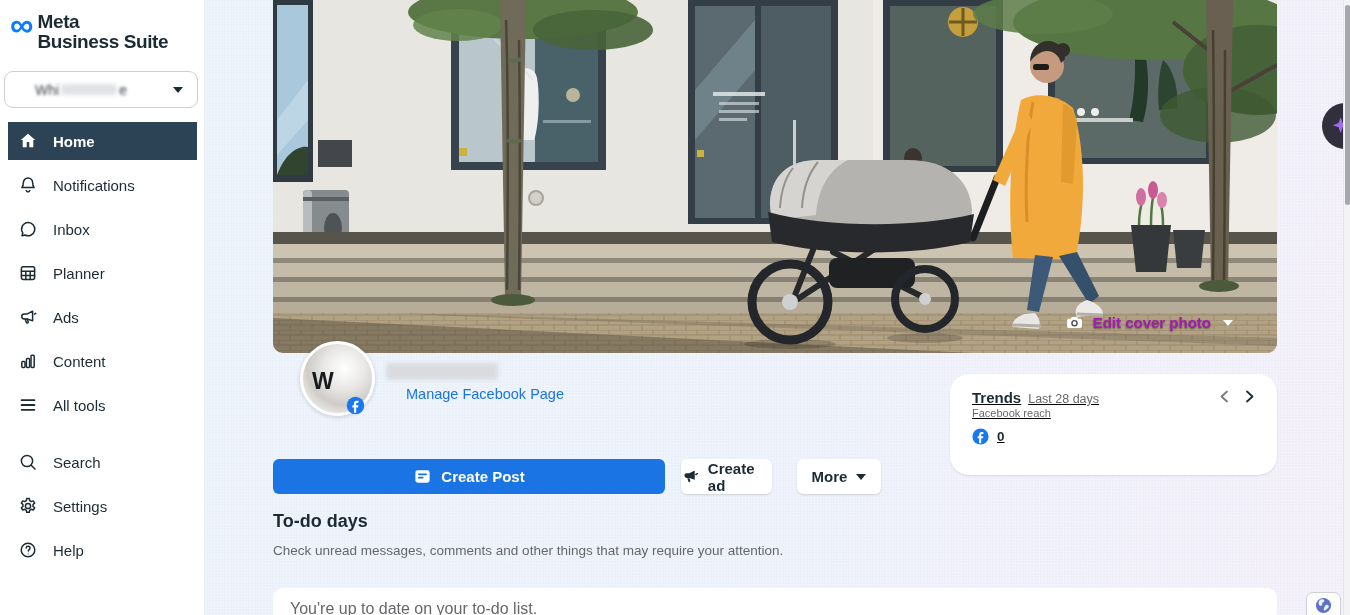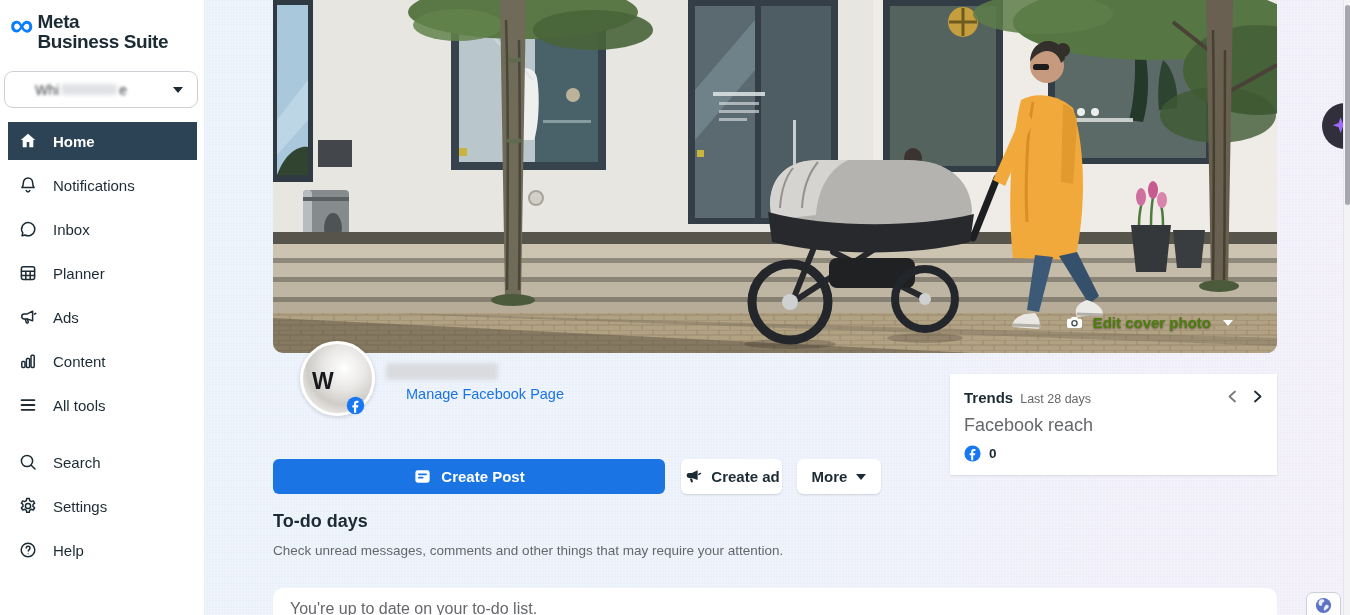--- a/index.html
+++ b/index.html
@@ -40,21 +40,21 @@
   .nav-item .nav-icon { width:20px; height:20px; display:flex; align-items:center; justify-content:center; flex:none; }
   .nav-icon svg { width:20px; height:20px; stroke:#1c2b33; fill:none;
     stroke-width:1.5; stroke-linecap:round; stroke-linejoin:round; }
   .nav-gap { height:13px; }
 
   
   .cover { position:absolute; left:273px; top:0; width:1004px; height:353px;
     border-radius:0 0 10px 10px; overflow:hidden; z-index:2; background:#ddd; }
   .cover svg.scene { position:absolute; inset:0; display:block; }
   .edit-cover { position:absolute; right:44px; bottom:21px; display:flex; align-items:center;
-    gap:9px; color:#4d7c0f; font-size:15px; font-weight:600; cursor:pointer;
+    gap:9px; color:#a21caf; font-size:15px; font-weight:600; cursor:pointer;
     text-shadow:0 1px 2px rgba(0,0,0,.45); }
   .edit-cover .caret { border-top-color:#fff; margin-left:3px; }
 
   
   .avatar { position:absolute; left:300px; top:341px; width:75px; height:75px; border-radius:50%;
     background:radial-gradient(circle at 60% 35%, #ffffff 0%, #e8e7e5 35%, #cfccc8 60%, #f2f1ef 85%);
     border:3px solid #fff; box-shadow:0 1px 4px rgba(0,0,0,.18); z-index:3; }
   .avatar-letter { position:absolute; left:9px; top:24px; font-size:23px; font-weight:bold;
     color:#17191c; filter:blur(.6px); }
   .avatar-badge { position:absolute; right:7px; bottom:-2px; width:19px; height:19px; }
@@ -62,34 +62,34 @@
     background:#d9dbdf; border-radius:3px; filter:blur(2px); z-index:3; }
   .manage-link { position:absolute; left:406px; top:386px; font-size:14.5px; color:#1b74e4;
     cursor:pointer; z-index:3; }
 
   
   .btn { position:absolute; top:459px; height:35px; border-radius:6px; display:flex;
     align-items:center; justify-content:center; gap:9px; font-size:15px; font-weight:600;
     cursor:pointer; z-index:3; }
   .btn-primary { left:273px; width:392px; background:#1b74e4; color:#fff; }
   .btn-light { background:#fff; color:#1c2b33; box-shadow:0 1px 2px rgba(0,0,0,.14); }
-  .btn-createad { left:681px; width:101px; }
+  .btn-createad { left:681px; width:91px; }
   .btn-more { left:797px; width:84px; }
   .btn-more .caret { border-top-color:#1c2b33; }
 
   
   .trends { position:absolute; left:950px; top:374px; width:327px; height:101px;
-    background:#fff; border-radius:0; box-shadow:0 1px 2px rgba(0,0,0,.10);
-    padding:15px 14px; z-index:3; }
+    background:#fff; border-radius:19px; box-shadow:0 1px 2px rgba(0,0,0,.10);
+    padding:15px 22px; z-index:3;text-decoration:underline; }
   .trends-head { display:flex; align-items:baseline; }
   .trends-title { font-size:15px; font-weight:700; color:#1c2b33; }
   .trends-period { font-size:12.5px; color:#65676b; margin-left:7px; }
   .trends-nav { margin-left:auto; display:flex; gap:14px; }
   .trends-nav svg { width:11px; height:13px; fill:none; stroke-width:1.8; stroke-linecap:round; stroke-linejoin:round; cursor:pointer; }
-  .trends-metric { font-size:18px; color:#65676b; margin-top:9px; }
+  .trends-metric { font-size:11px; color:#65676b; margin-top:1px; }
   .trends-value-row { display:flex; align-items:center; gap:8px; margin-top:9px; }
   .trends-value { font-size:13.5px; font-weight:700; color:#1c2b33; }
 
   
   .todo-title { position:absolute; left:273px; top:511px; font-size:18px; font-weight:700;
     color:#1c2b33; z-index:3; }
   .todo-desc { position:absolute; left:273px; top:543px; font-size:13.5px; color:#65676b; z-index:3; }
   .todo-card { position:absolute; left:273px; top:588px; width:1004px; height:40px;
     background:#fff; border-radius:10px 10px 0 0; z-index:3;
     display:flex; align-items:flex-start; padding:12px 17px; }

